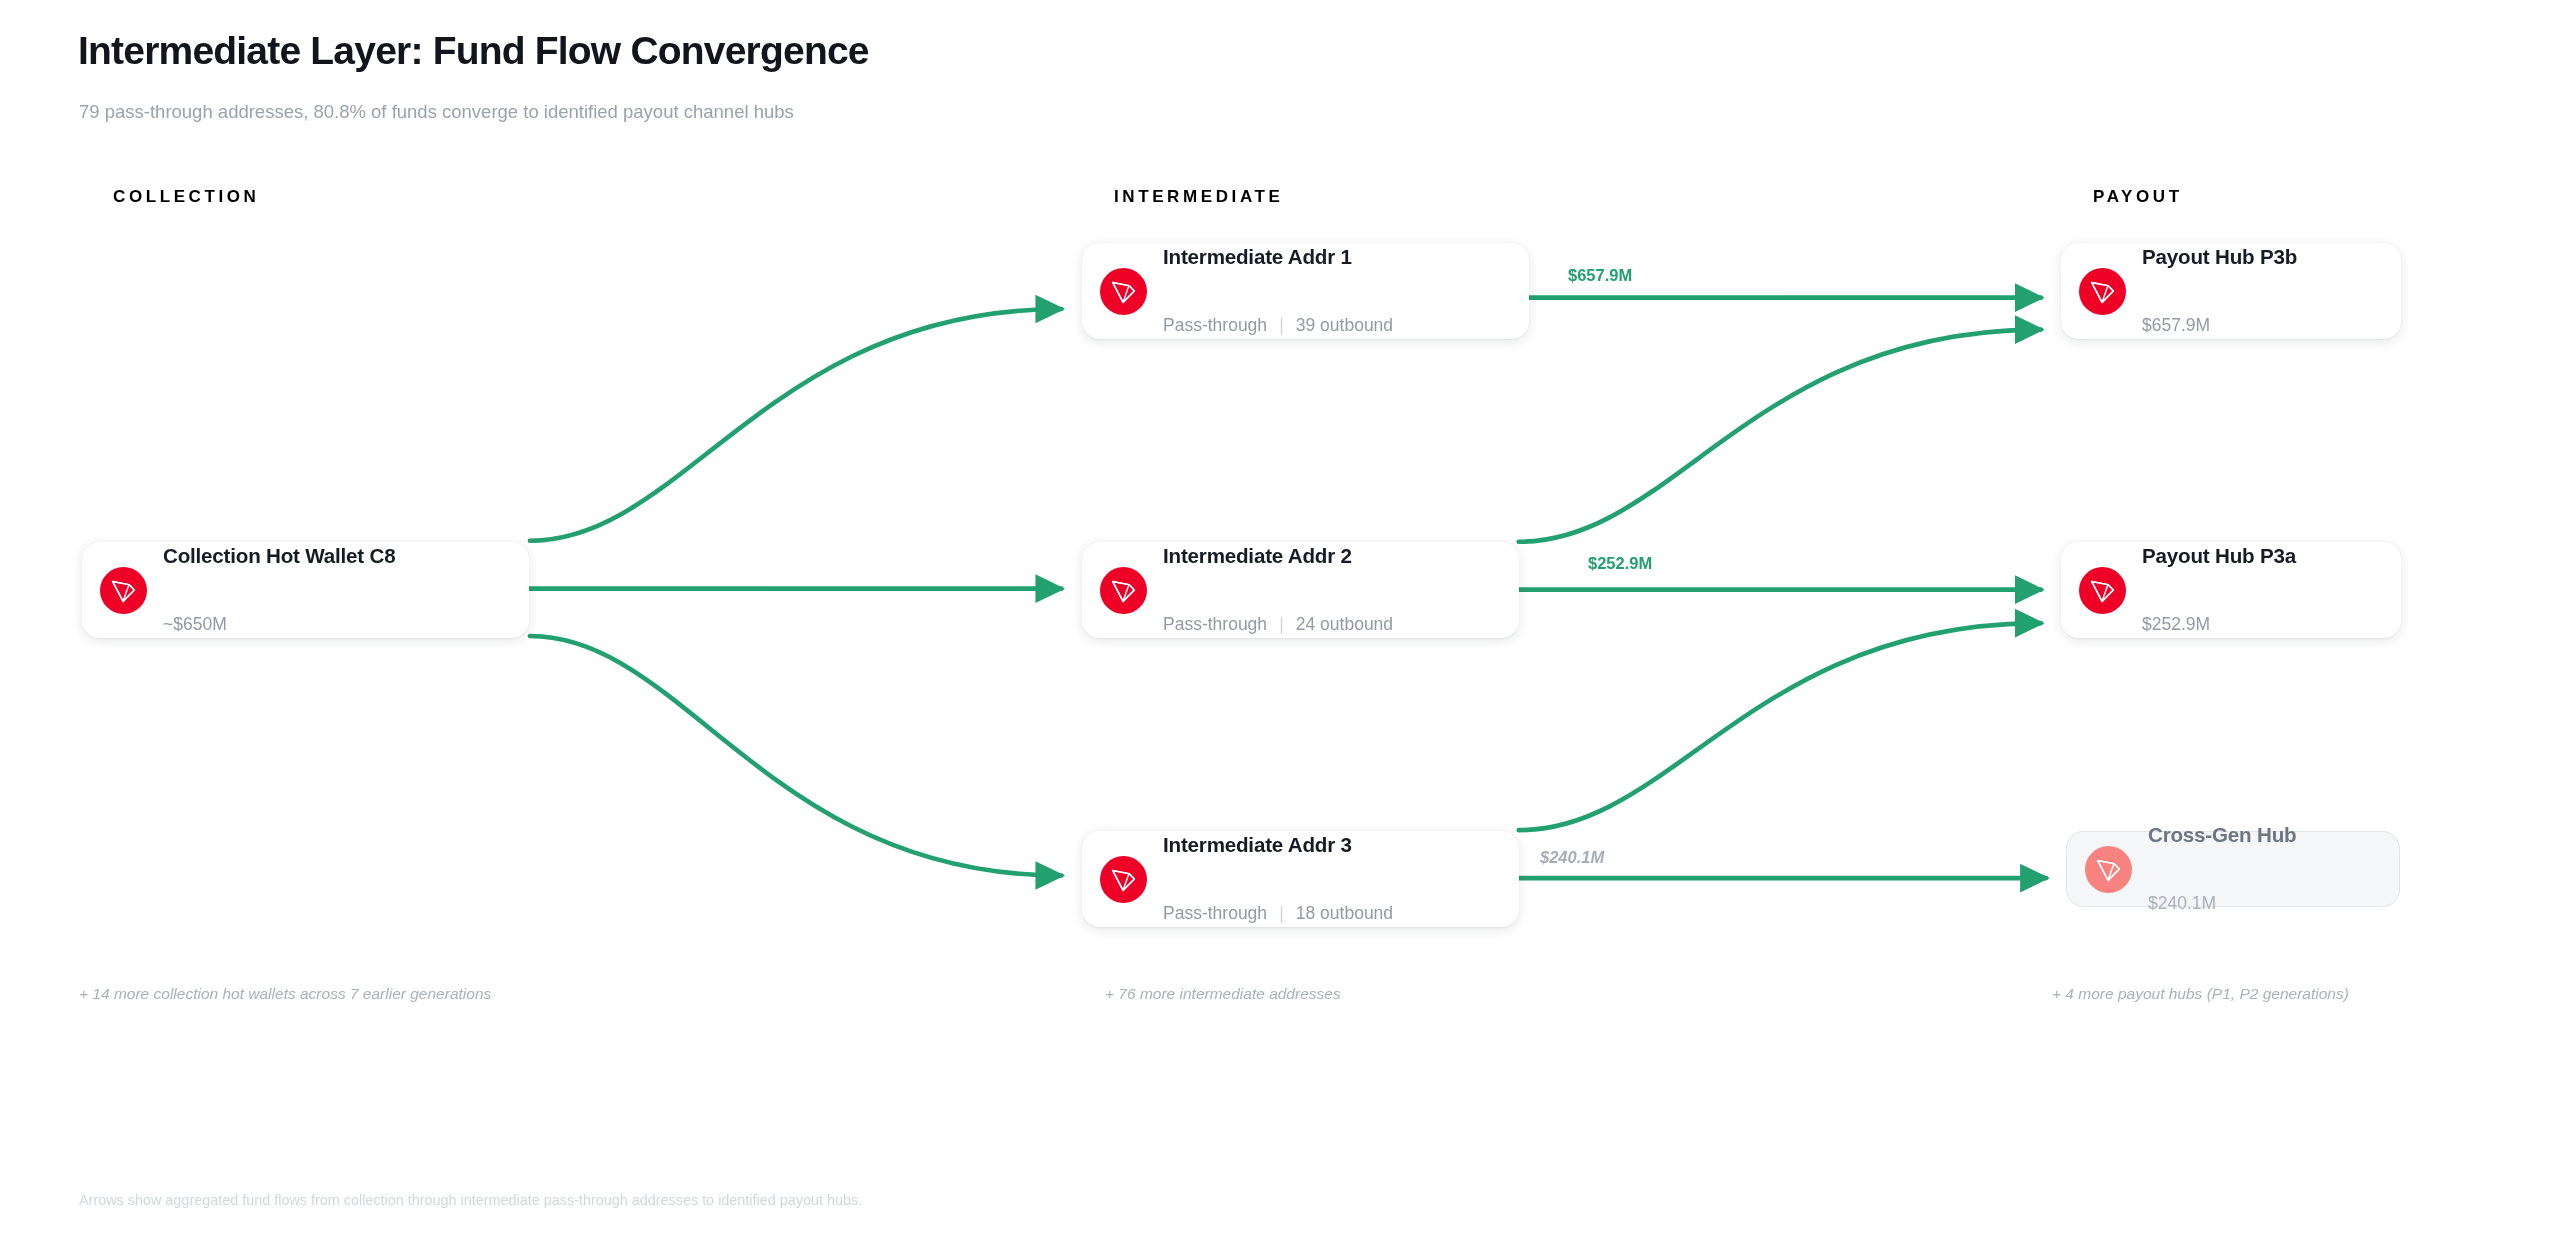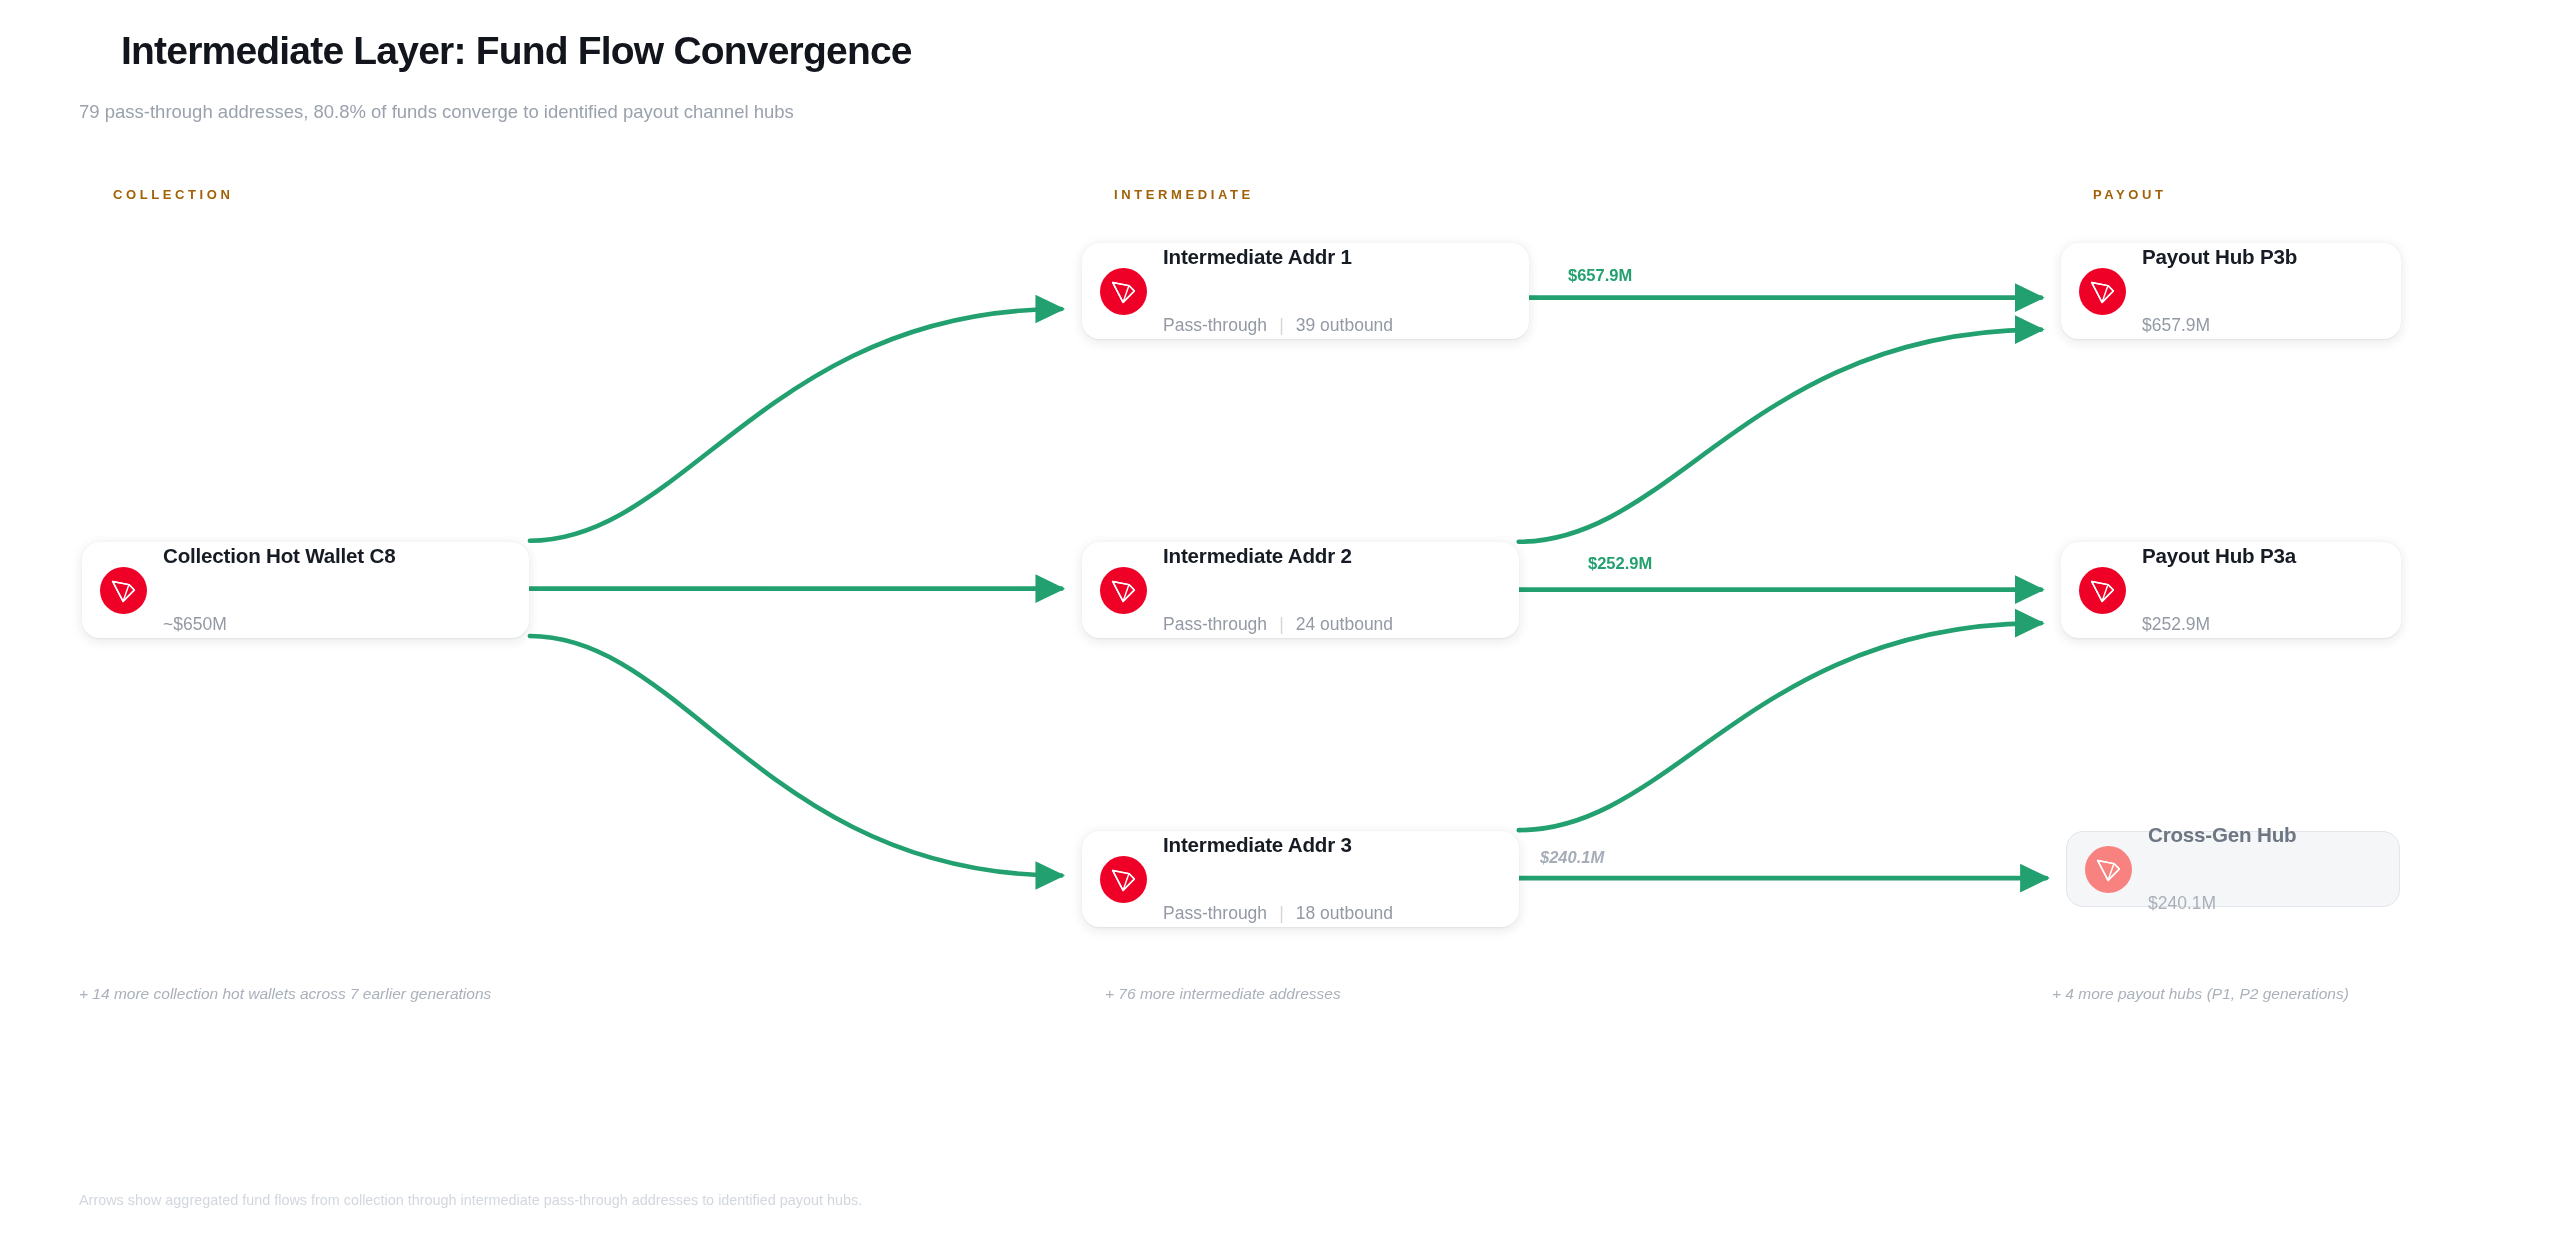--- a/index.html
+++ b/index.html
@@ -8,32 +8,32 @@
     background: #ffffff;
     font-family: "Liberation Sans", sans-serif;
     overflow: hidden;
   }
   #stage { position: relative; width: 3091px; height: 1236px; background:#fff; }
 
   
   #page-title {
     position: absolute; left: 78px; top: 29px;
     font-size: 39px; font-weight: 700; letter-spacing: -0.8px;
-    color: #12161c; white-space: nowrap; margin-left: 43px;
+    color: #12161c; white-space: nowrap;
   }
   #page-subtitle {
     position: absolute; left: 79px; top: 101px;
     font-size: 18.5px; font-weight: 400; color: #9aa2ad; white-space: nowrap;
   }
 
   
   .col-head {
     position: absolute; top: 187px;
-    font-size: 13px; font-weight: 700; letter-spacing: 3.6px;
-    color: #a16207; white-space: nowrap; text-transform: uppercase;
+    font-size: 17px; font-weight: 700; letter-spacing: 3.6px;
+    color: #000000; white-space: nowrap; text-transform: uppercase;
   }
   #col-head-collection   { left: 113px; }
   #col-head-intermediate { left: 1114px; }
   #col-head-payout       { left: 2093px; }
 
   
   #edge-layer { position: absolute; left: 0; top: 0; width: 3091px; height: 1236px; }
 
   
   .node {

